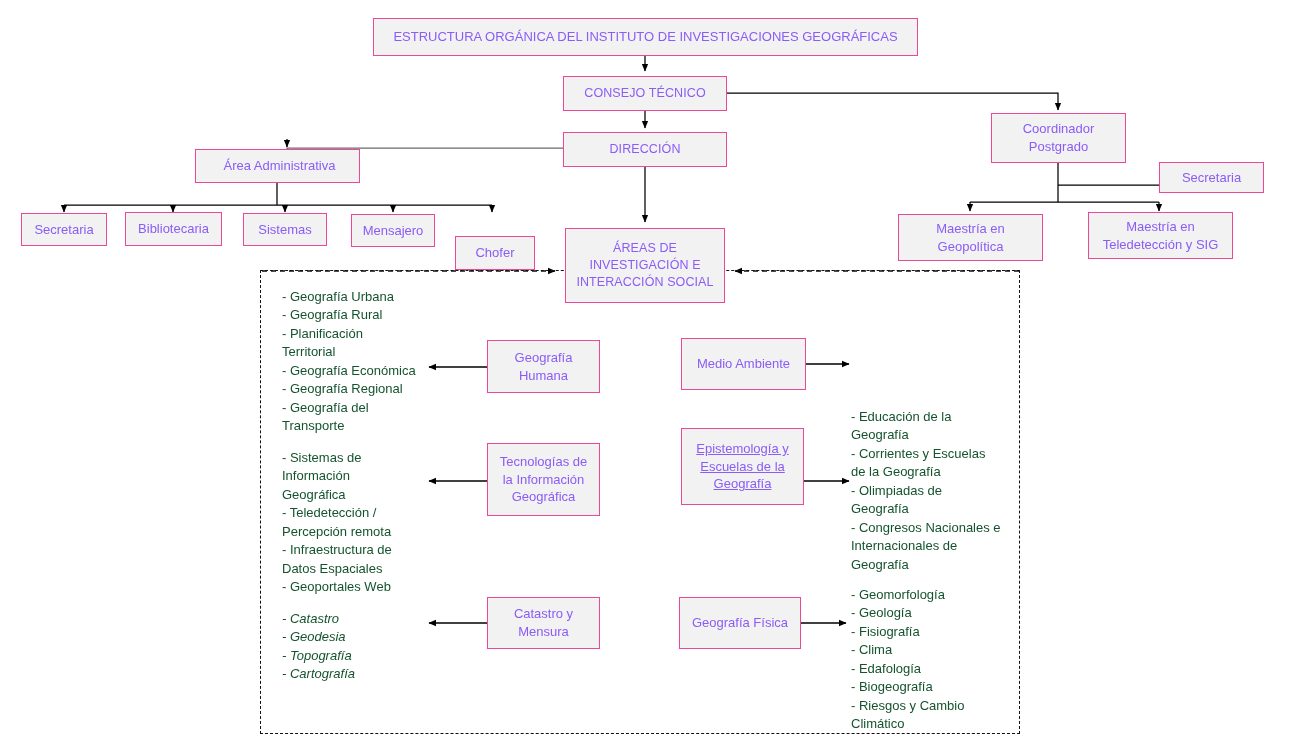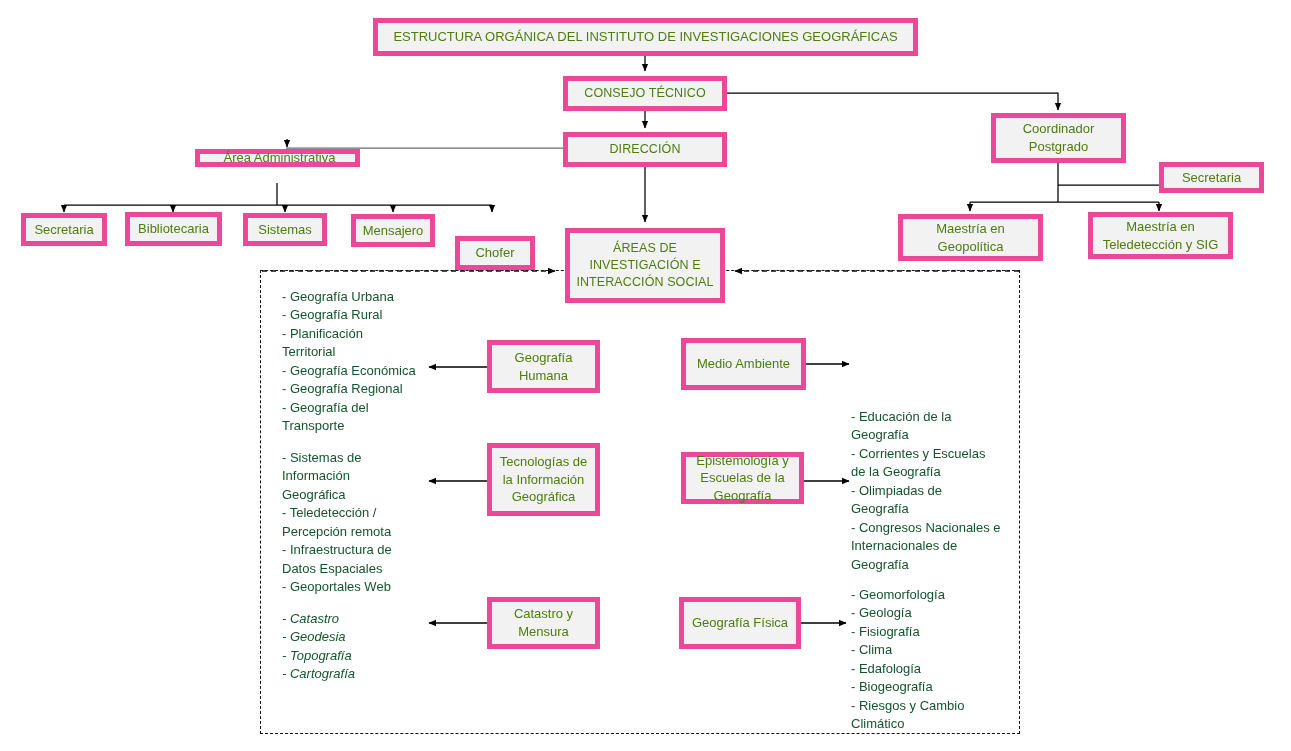--- a/index.html
+++ b/index.html
@@ -18,28 +18,28 @@
   #wires{
     position:absolute;
     left:0;top:0;
     width:1291px;height:751px;
     pointer-events:none;
   }
   .node{
     position:absolute;
     box-sizing:border-box;
     background:#f2f2f2;
-    border:5px solid #ec4899;
+    border:1px solid #ec4899;
     display:flex;
     align-items:center;
     justify-content:center;
     text-align:center;
     line-height:1.35;
     font-size:13px;
-    color:#4d7c0f;
+    color:#8b5cf6;
     padding:2px 4px;
     z-index:3;
   }
   .node.caps{font-size:12.5px;letter-spacing:.1px;}
   .node.title{font-size:13px;}
   .listblk{
     position:absolute;
     box-sizing:border-box;
     font-size:13px;
     line-height:1.42;
@@ -113,21 +113,21 @@
   </svg>
 
   <div class="dashregion" style="left:260px;top:270px;width:760px;height:464px;"></div>
 
   <div class="node title" style="left:373px;top:18px;width:545px;height:38px;">ESTRUCTURA ORGÁNICA DEL INSTITUTO DE INVESTIGACIONES GEOGRÁFICAS</div>
 
   <div class="node caps" style="left:563px;top:76px;width:164px;height:35px;">CONSEJO TÉCNICO</div>
 
   <div class="node caps" style="left:563px;top:132px;width:164px;height:35px;">DIRECCIÓN</div>
 
-  <div class="node" style="left:195px;top:149px;width:165px;height:18px;padding-left:8px;">Área Administrativa</div>
+  <div class="node" style="left:195px;top:149px;width:165px;height:34px;padding-left:8px;">Área Administrativa</div>
 
   <div class="node caps" style="left:565px;top:228px;width:160px;height:75px;white-space:pre-line;">ÁREAS DE
 INVESTIGACIÓN E
 INTERACCIÓN SOCIAL</div>
 
   <div class="node" style="left:991px;top:113px;width:135px;height:50px;white-space:pre-line;">Coordinador
 Postgrado</div>
 
   <div class="node" style="left:1159px;top:162px;width:105px;height:31px;">Secretaria</div>
 
@@ -144,21 +144,21 @@
   <div class="node" style="left:455px;top:212px;width:80px;height:34px;margin-top:24px;">Chofer</div>
 
   <div class="node" style="left:487px;top:340px;width:113px;height:53px;white-space:pre-line;">Geografía
 Humana</div>
   <div class="node" style="left:487px;top:443px;width:113px;height:73px;white-space:pre-line;">Tecnologías de
 la Información
 Geográfica</div>
   <div class="node" style="left:487px;top:597px;width:113px;height:52px;white-space:pre-line;">Catastro y
 Mensura</div>
   <div class="node" style="left:681px;top:338px;width:125px;height:52px;white-space:pre-line;">Medio Ambiente</div>
-  <div class="node" style="left:681px;top:452px;width:123px;height:52px;white-space:pre-line;">Epistemología y
+  <div class="node" style="left:681px;top:428px;width:123px;height:77px;white-space:pre-line;text-decoration:underline;">Epistemología y
 Escuelas de la
 Geografía</div>
   <div class="node" style="left:679px;top:597px;width:122px;height:52px;white-space:pre-line;">Geografía Física</div>
 
   <div class="listblk" style="left:282px;top:288px;width:185px;">- Geografía Urbana
 - Geografía Rural
 - Planificación
 Territorial
 - Geografía Económica
 - Geografía Regional

